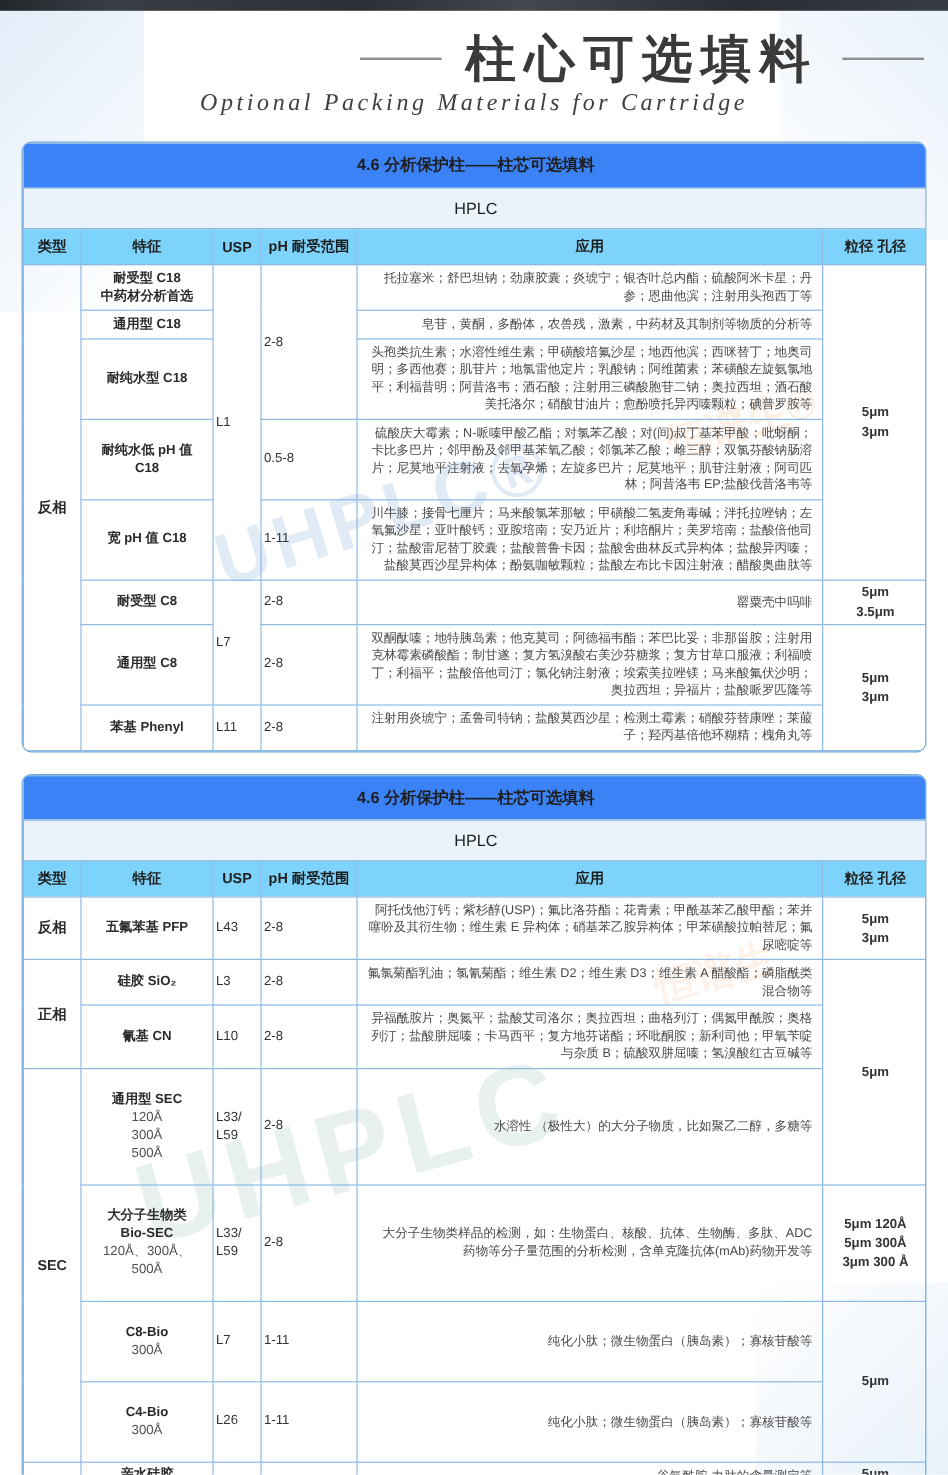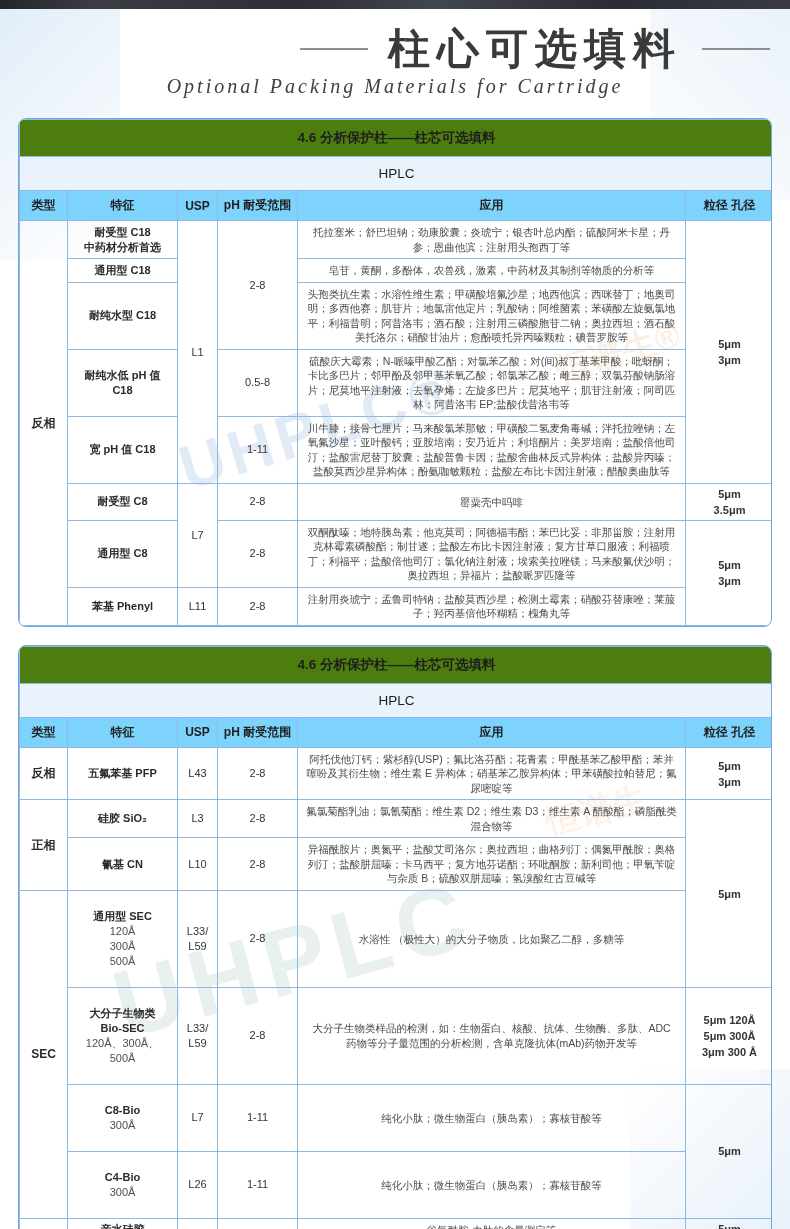--- a/index.html
+++ b/index.html
@@ -30,46 +30,46 @@
   
   .tbl-wrap {
     margin:18px 18px 0 18px; border:1px solid #6fa7d9; border-radius:8px;
     overflow:hidden;
   }
   .tbl-wrap.first { margin-top:20px; }
   table { width:100%; border-collapse:collapse; table-layout:fixed; }
   td, th { border:1px solid #8db9e4; vertical-align:middle; }
   .t-title {
     font-weight:bold; font-size:13.5px; color:#1e1e1e; text-align:center;
-    padding:9px 4px; background:#4d7c0f;
+    padding:9px 4px; background:#3b82f6;
   }
   .t-sub {
     font-weight:normal; font-size:13.5px; color:#1e1e1e; text-align:center;
     padding:9px 4px; background:#eaf2fb;
   }
   th.col-h {
     font-size:12px; color:#1e1e1e; background:#7dd3fc; padding:6px 2px;
     font-weight:bold; text-align:center;
   }
   td.c-type {
     font-weight:bold; font-size:12px; color:#2b2b2b; text-align:center;
     padding:2px;
     margin-left:42px;
   }
   td.c-feature {
     font-weight:bold; font-size:11px; color:#2b2b2b; text-align:center;
     padding:3px 4px; white-space:pre-line; line-height:15px;
   }
   td.c-feature .sub { display:block; font-weight:normal; color:#4f4f4f; white-space:pre-line; }
   td.c-usp, td.c-ph {
-    font-size:11px; color:#333333; text-align:center; padding:2px;
+    font-size:11px; color:#333333; padding:2px;
     white-space:pre-line; line-height:15px;
   }
   td.c-app {
-    font-size:10.5px; color:#4a4a4a; text-align:center; padding:4px 8px;
+    font-size:10.5px; color:#4a4a4a; text-align:right; padding:4px 8px;
     line-height:14.5px; white-space:pre-line;
   }
   td.c-size {
     font-size:11px; color:#333333; text-align:center; white-space:pre-line;
     padding:2px; line-height:16px;font-weight:bold;
   }
 
   
   .wm {
     position:absolute; z-index:-1; pointer-events:none; font-weight:bold;
@@ -166,21 +166,21 @@
         <td class="c-feature">耐受型 C8</td>
         <td class="c-usp" rowspan="2">L7</td>
         <td class="c-ph">2-8</td>
         <td class="c-app">罂粟壳中吗啡</td>
         <td class="c-size">5μm
 3.5μm</td>
       </tr>
       <tr>
         <td class="c-feature">通用型 C8</td>
         <td class="c-ph">2-8</td>
-        <td class="c-app">双酮酞嗪；地特胰岛素；他克莫司；阿德福韦酯；苯巴比妥；非那甾胺；注射用克林霉素磷酸酯；制甘遂；盐酸左布比卡因注射液；复方甘草口服液；利福喷丁；利福平；盐酸倍他司汀；氯化钠注射液；埃索美拉唑镁；马来酸氟伏沙明；奥拉西坦；异福片；盐酸哌罗匹隆等</td>
+        <td class="c-app">双酮酞嗪；地特胰岛素；他克莫司；阿德福韦酯；苯巴比妥；非那甾胺；注射用克林霉素磷酸酯；制甘遂；复方氢溴酸右美沙芬糖浆；复方甘草口服液；利福喷丁；利福平；盐酸倍他司汀；氯化钠注射液；埃索美拉唑镁；马来酸氟伏沙明；奥拉西坦；异福片；盐酸哌罗匹隆等</td>
         <td class="c-size" rowspan="2">5μm
 3μm</td>
       </tr>
       <tr>
         <td class="c-feature">苯基 Phenyl</td>
         <td class="c-usp">L11</td>
         <td class="c-ph">2-8</td>
         <td class="c-app">注射用炎琥宁；孟鲁司特钠；盐酸莫西沙星；检测土霉素；硝酸芬替康唑；莱菔子；羟丙基倍他环糊精；槐角丸等</td>
       </tr>
     </tbody>

